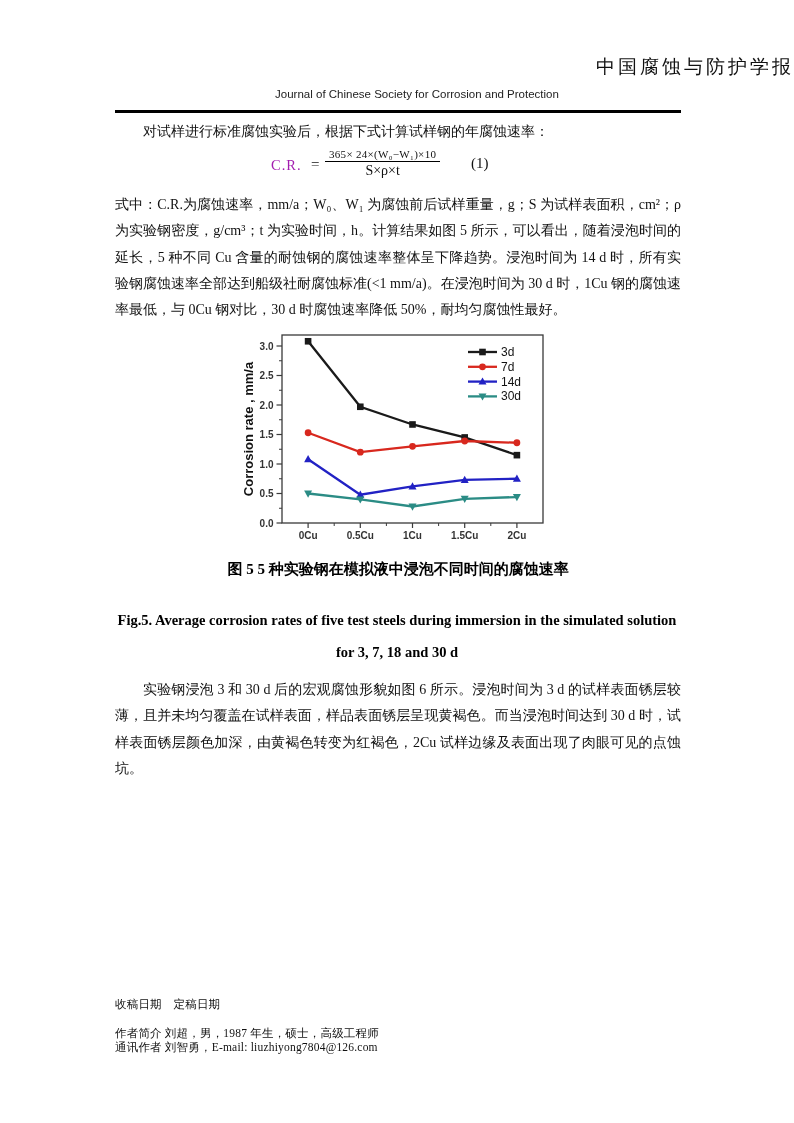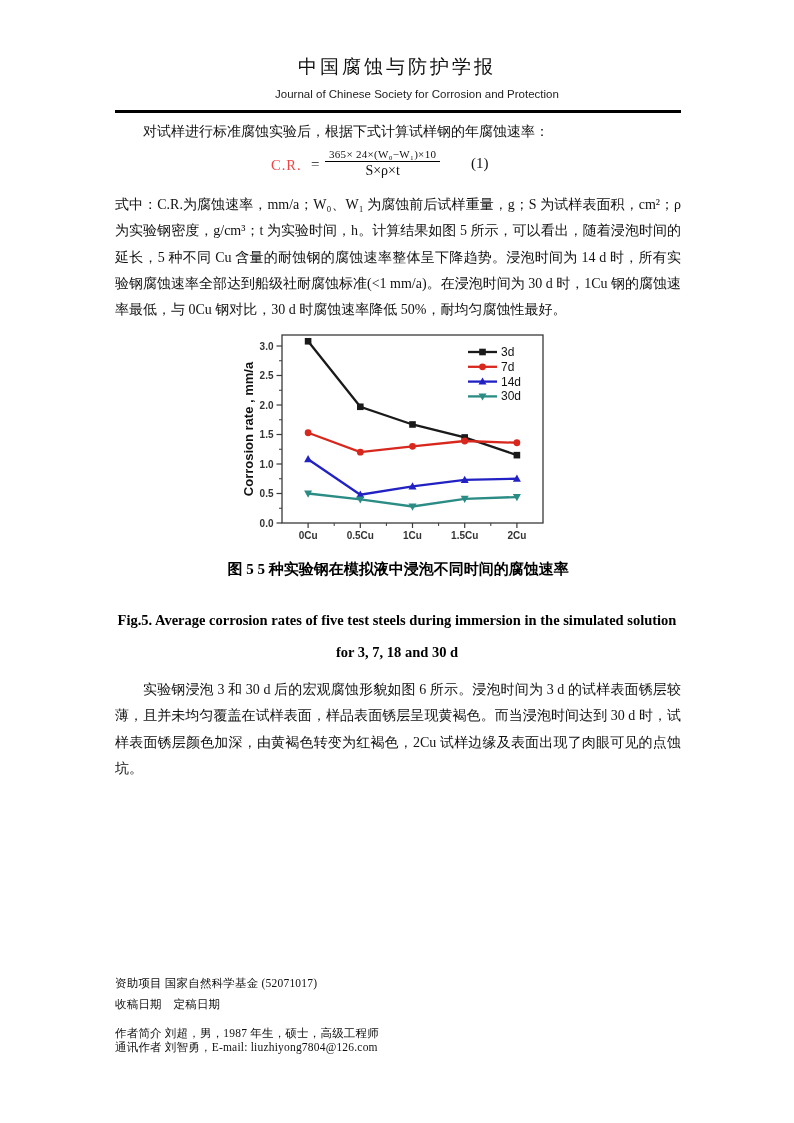--- a/index.html
+++ b/index.html
@@ -4,21 +4,21 @@
 <style>
   * { margin: 0; padding: 0; box-sizing: border-box; }
   html, body { background: #888; }
   body { font-family: "Liberation Serif", serif; }
   .page {
     position: relative; width: 794px; height: 1123px;
     margin: 0 auto; background: #ffffff; overflow: hidden;
   }
   .head-cn {
     position: absolute; top: 54px; left: 0; width: 794px;
-    text-align: center; font-size: 19px; letter-spacing: 3px; color: #111;
+    text-align: right; font-size: 19px; letter-spacing: 3px; color: #111;
     font-family: Liberation Mono, monospace;
   }
   .head-en {
     position: absolute; top: 88px; left: 0; width: 794px;
     text-align: center; font-size: 11.5px; color: #222;
     font-family: "Liberation Sans", sans-serif;
     padding-left: 40px;
   }
   .rule {
     position: absolute; top: 110px; left: 115px; width: 566px; height: 2.6px;
@@ -27,21 +27,21 @@
   .body-text {
     position: absolute; left: 115px; width: 566px;
     font-size: 14px; line-height: 26.3px; color: #111;
     text-align: justify;
   }
   .indent { text-indent: 2em; }
   #p-intro { top: 119px; }
   #p-explain { top: 192px; }
   #p-morph { top: 677px; }
   .formula-row { position: absolute; top: 146px; left: 115px; width: 566px; height: 46px; }
-  .f-lhs { position: absolute; left: 156px; top: 11px; font-size: 14.5px; letter-spacing: 1px; color: #ef4444; }
+  .f-lhs { position: absolute; left: 156px; top: 11px; font-size: 14.5px; letter-spacing: 1px; color: #a21caf; }
   .f-eq { position: absolute; left: 196px; top: 10px; font-size: 15px; color: #111; }
   .frac { position: absolute; left: 210px; top: 0; text-align: center; display: inline-block; }
   .frac .num { display: block; font-size: 11px; color: #111; padding: 2px 4px 1px; border-bottom: 1.5px solid #000; letter-spacing: 0.3px; }
   .frac .den { display: block; font-size: 14px; color: #111; padding-top: 1px; }
   .f-no { position: absolute; left: 356px; top: 9px; font-size: 15px; color: #111; }
   .chart-wrap { position: absolute; left: 240px; top: 330px; width: 320px; height: 210px; }
   .tick   { font: bold 10px "Liberation Sans", sans-serif; fill: #333; }
   .legend { font: 12px "Liberation Sans", sans-serif; fill: #111; }
   .ytitle { font: bold 13px "Liberation Sans", sans-serif; fill: #111; }
   .cap-cn {
@@ -163,18 +163,17 @@
   </div>
 
   <div class="cap-cn">图 5 5 种实验钢在模拟液中浸泡不同时间的腐蚀速率</div>
   <div class="cap-en">
     <div>Fig.5. Average corrosion rates of five test steels during immersion in the simulated solution</div>
     <div>for 3, 7, 18 and 30 d</div>
   </div>
 
   <p class="body-text indent" id="p-morph">实验钢浸泡 3 和 30 d 后的宏观腐蚀形貌如图 6 所示。浸泡时间为 3 d 的试样表面锈层较薄，且并未均匀覆盖在试样表面，样品表面锈层呈现黄褐色。而当浸泡时间达到 30 d 时，试样表面锈层颜色加深，由黄褐色转变为红褐色，2Cu 试样边缘及表面出现了肉眼可见的点蚀坑。</p>
 
-  <div class="footer-line" id="f-funding">资助项目 国家自然科学基金 (52071017)</div>
   <div class="footer-line" id="f-dates">收稿日期　定稿日期</div>
   <div class="footer-line" id="f-bio">作者简介 刘超，男，1987 年生，硕士，高级工程师</div>
   <div class="footer-line" id="f-corr">通讯作者 刘智勇，E-mail: liuzhiyong7804@126.com</div>
 
 </div>
 
 </body></html>

